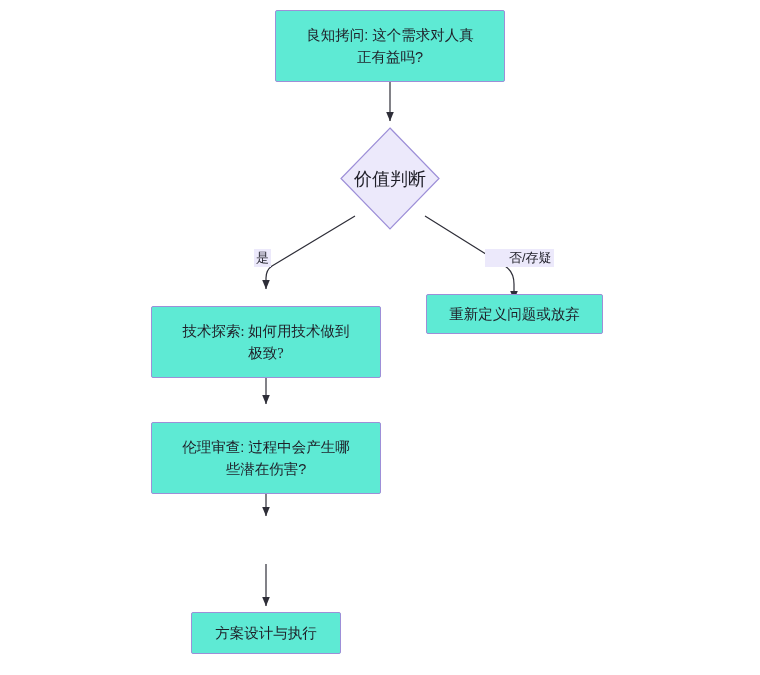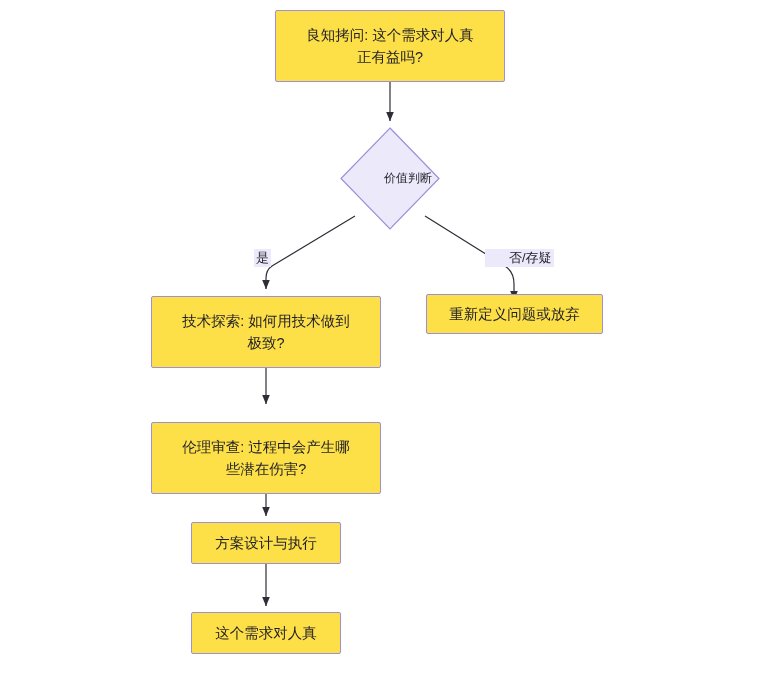--- a/index.html
+++ b/index.html
@@ -21,21 +21,21 @@
     position: absolute;
     left: 0;
     top: 0;
     width: 760px;
     height: 675px;
     pointer-events: none;
   }
   .node {
     position: absolute;
     box-sizing: border-box;
-    background: #fde047;
+    background: #5eead4;
     border: 1px solid #9d8fd8;
     border-radius: 2px;
     display: flex;
     align-items: center;
     justify-content: center;
     text-align: center;
     color: #1f1f28;
     font-size: 14.5px;
     line-height: 1.55;
     padding: 13px 12px;
@@ -51,29 +51,29 @@
   }
   .diamond-shape {
     position: absolute;
     left: 0;
     top: 0;
     width: 100%;
     height: 100%;
   }
   .diamond-text {
     position: absolute;
-    left: 18px;
+    left: 0;
     top: 0;
     width: 100%;
     height: 100%;
     display: flex;
     align-items: center;
     justify-content: center;
     color: #1f1f28;
-    font-size: 12px;
+    font-size: 18px;
     white-space: nowrap;
   }
   .edge-label {
     position: absolute;
     background: #ece9fb;
     color: #1f1f28;
     font-size: 13px;
     line-height: 1.2;
     padding: 1px 2px;
     white-space: nowrap;
@@ -113,35 +113,32 @@
     <svg class="diamond-shape" viewBox="0 0 100 103" preserveAspectRatio="none">
       <polygon points="50,1 99,51.5 50,102 1,51.5" fill="#ece9fb" stroke="#9d8fd8" stroke-width="1.2"></polygon>
     </svg>
     <div class="diamond-text">价值判断</div>
   </div>
 
   <div class="edge-label" style="left:254px; top:249px;">是</div>
 
   <div class="edge-label" style="left:485px; top:249px;padding-left:24px;">否/存疑</div>
 
-  <div class="node" style="left:151px; top:296px; width:230px; height:72px;">
+  <div class="node" style="left:151px; top:306px; width:230px; height:72px;font-family:Liberation Serif, serif;">
     <span class="node-label">技术探索: 如何用技术做到
 极致?</span>
   </div>
 
   <div class="node" style="left:426px; top:294px; width:177px; height:40px;">
     <span class="node-label">重新定义问题或放弃</span>
   </div>
 
   <div class="node" style="left:151px; top:410px; width:230px; height:72px;margin-top:12px;">
     <span class="node-label">伦理审查: 过程中会产生哪
 些潜在伤害?</span>
   </div>
 
-  <div class="node" style="left:191px; top:522px; width:150px; height:42px;">
-    <span class="node-label">方案设计与执行</span>
-  </div>
 
   <div class="node" style="left:191px; top:612px; width:150px; height:42px;">
-    <span class="node-label">这个需求对人真</span>
+    <span class="node-label">方案设计与执行</span>
   </div>
 
 </div>
 
 </body></html>

